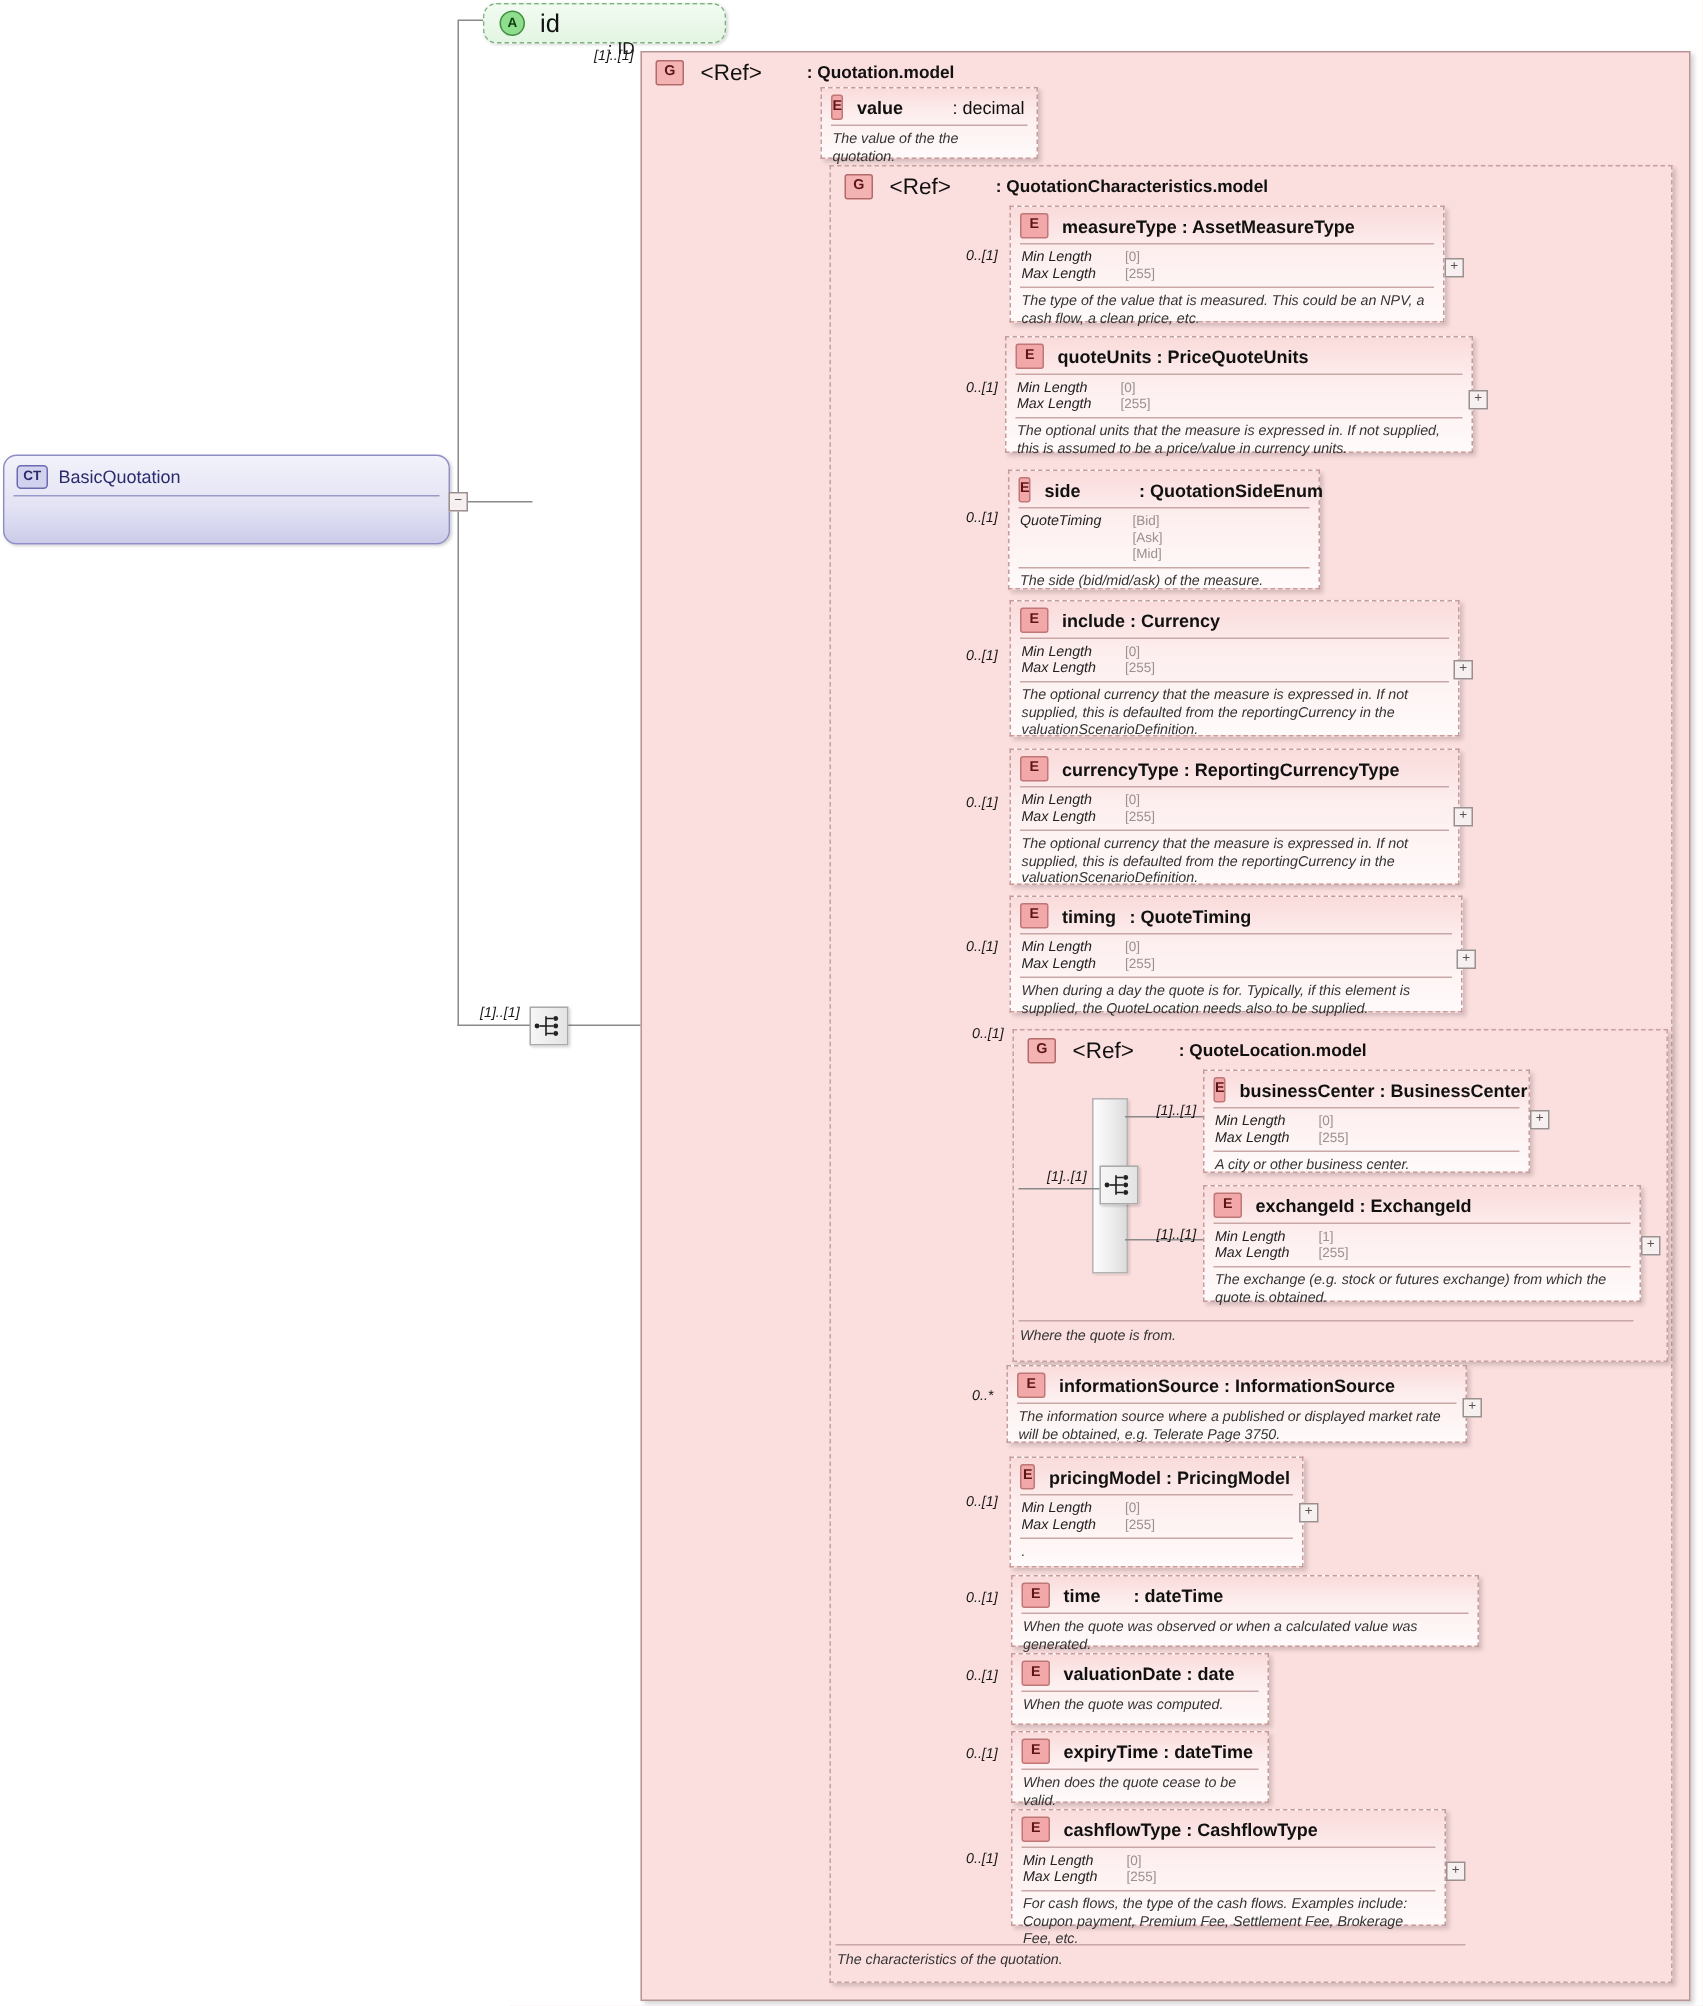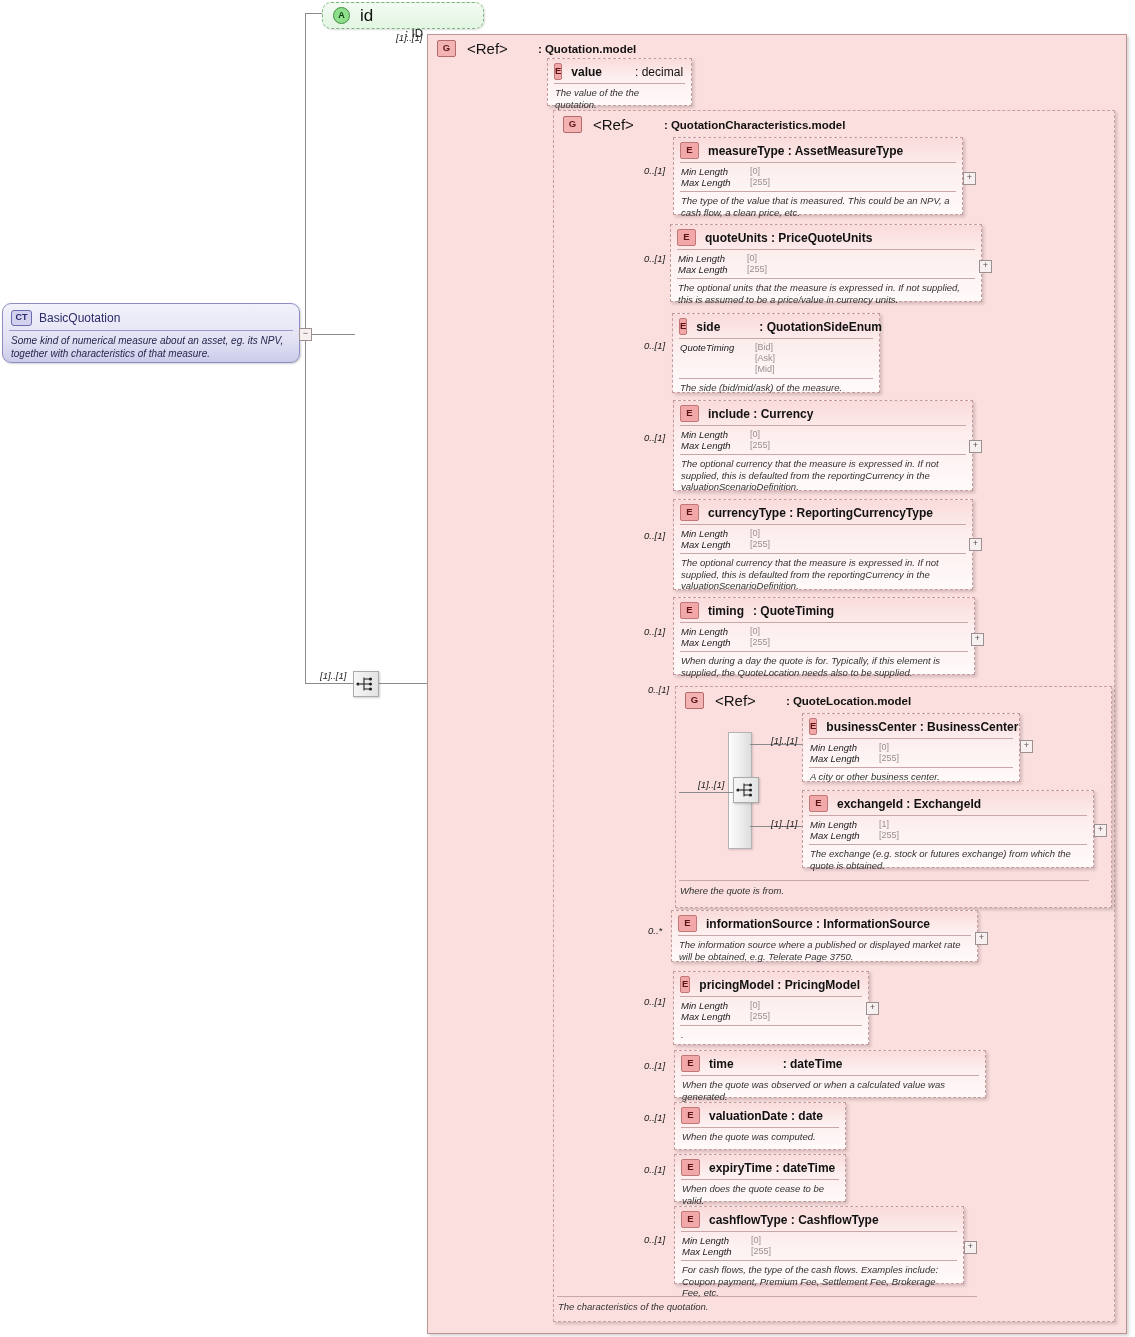--- a/index.html
+++ b/index.html
@@ -166,21 +166,20 @@
 <div class="line-h" style="left:623px;top:1123px;width:51px;"></div>
 <div class="line-h" style="left:623px;top:1175px;width:51px;"></div>
 <div class="line-h" style="left:623px;top:1245px;width:51px;"></div>
 
 <div class="ct-box" style="left:2px;top:303px;width:296px;height:58px;">
   <div class="ct-head">
     <span class="ct-badge">CT</span>
     <span class="ct-title">BasicQuotation</span>
   </div>
   <div class="ct-rule"></div>
-  <div class="ct-doc">Some kind of numerical measure about an asset, eg. its NPV, together with characteristics of that measure.</div>
 </div>
 
 <div class="plus" style="left:299px;top:328px;">−</div>
 
 <div class="attr-box" style="left:322px;top:2px;width:140px;height:19px;">
   <span class="a-badge">A</span>
   <span class="a-name">id</span>
   <span class="a-type" style="margin-left:22px;margin-top:35px;">: ID</span>
 </div>
 <div class="occ" style="left:396px;top:32px;">[1]..[1]</div>
@@ -427,21 +426,21 @@
   <div class="e-sep"></div>
   <div class="el-doc">.</div>
 </div>
 <div class="occ" style="left:644px;top:996px;">0..[1]</div>
 <div class="plus" style="left:866px;top:1002px;">+</div>
 
 <div class="el" style="left:674px;top:1050px;width:310px;height:46px;">
   <div class="el-head">
     <span class="e-badge">E</span>
     <span class="e-name">time</span>
-    <span class="e-name" style="margin-left:40px;">: dateTime</span>
+    <span class="e-name" style="margin-left:13px;">: dateTime</span>
   </div>
   <div class="e-sep"></div>
   <div class="el-doc">When the quote was observed or when a calculated value was generated.</div>
 </div>
 <div class="occ" style="left:644px;top:1060px;">0..[1]</div>
 
 <div class="el" style="left:674px;top:1102px;width:170px;height:46px;">
   <div class="el-head">
     <span class="e-badge">E</span>
     <span class="e-name">valuationDate : date</span>

